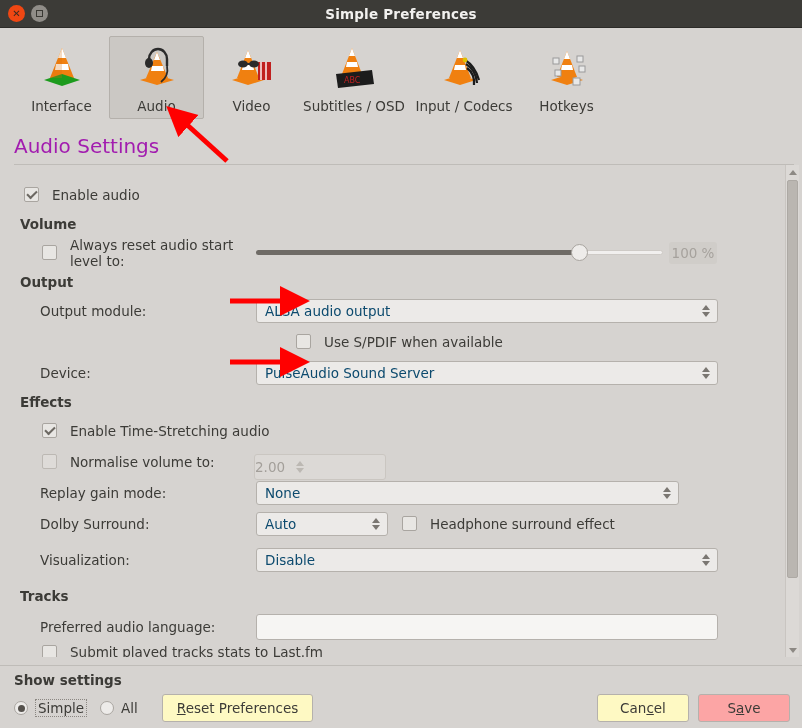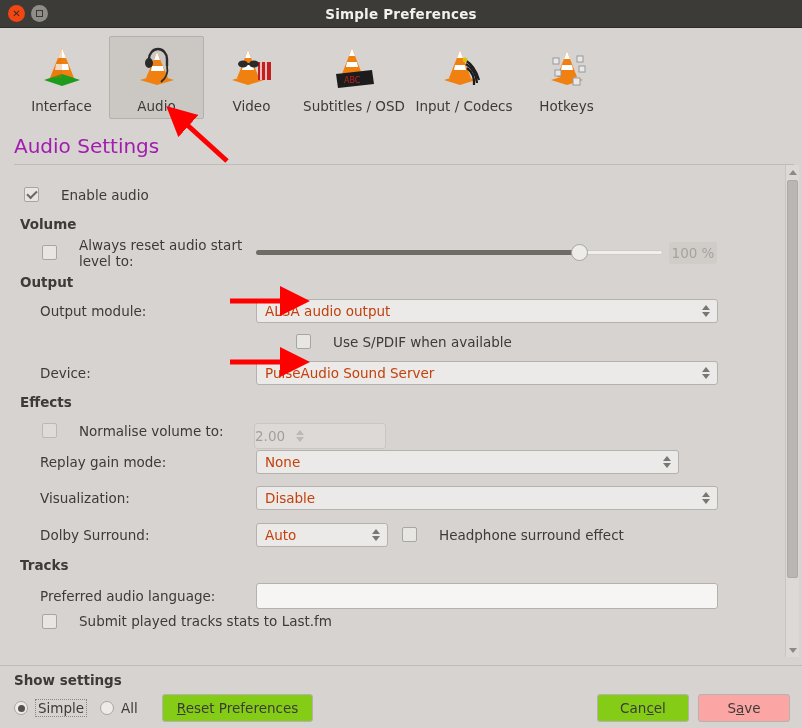--- a/index.html
+++ b/index.html
@@ -104,29 +104,29 @@
     display: inline-flex; align-items: center; justify-content: center;
     position: relative; flex: 0 0 15px;
   }
   .cb.checked::after {
     content: "";
     width: 8px; height: 4px;
     border-left: 2px solid #6c6862; border-bottom: 2px solid #6c6862;
     transform: rotate(-45deg) translate(1px,-1px);
   }
   .cb.dim { background: #dedbd8; border-color: #bcb8b3; }
-  .cbrow { display: flex; align-items: center; gap: 22px; }
+  .cbrow { display: flex; align-items: center; gap: 13px; }
 
   
   .combo {
     height: 24px; background: #eceae8;
     border: 1px solid #b5b1ac; border-radius: 3px;
     display: flex; align-items: center;
     padding: 0 2px 0 8px;
-    font-size: 13.5px; color: #c2410c;
+    font-size: 13.5px; color: #0c4a6e;
     position: relative;
   }
   .combo .val { flex: 1 1 auto; white-space: nowrap; overflow: hidden; }
   .spin {
     width: 13px; display: flex; flex-direction: column;
     align-items: center; justify-content: center; gap: 2px;
     flex: 0 0 13px; margin-right: 3px;
   }
   .spin i {
     display: block; width: 0; height: 0;
@@ -188,21 +188,21 @@
   .radio {
     width: 14px; height: 14px; border-radius: 50%;
     border: 1px solid #a9a5a0; background: #edebe9;
     display: inline-flex; align-items: center; justify-content: center;
     flex: 0 0 14px;
   }
   .radio.on::after { content:""; width: 7px; height: 7px; border-radius:50%; background:#55514c; }
   .radio-lbl { font-size: 13.5px; color: #3c3b37; margin-left: 7px; }
   .radio-lbl.focus { border: 1px dotted #8b8782; padding: 0 2px; }
   .btn {
-    background: #84cc16; border: 1px solid #b5b1ac; border-radius: 3px;
+    background: #fef9c3; border: 1px solid #b5b1ac; border-radius: 3px;
     font-size: 13.5px; color: #3c3b37;
     display: flex; align-items: center; justify-content: center;
     height: 28px; padding: 0 14px;
   }
   .btn.strong { background: #fca5a5; }
   .u { text-decoration: underline; }
 
   
   .ann { position: absolute; pointer-events: none; z-index: 40; }
 </style>
@@ -370,20 +370,26 @@
           <span class="val">PulseAudio Sound Server</span>
           <span class="spin">
               <i class="up"></i>
               <i class="dn"></i>
             </span>
         </div>
       </div>
 
       <div class="grp-hdr">Effects</div>
 
+      <div class="row">
+        <div class="cbrow" style="padding-left:42px;">
+          <span class="cb checked"></span>
+          <span class="lbl-txt">Enable Time-Stretching audio</span>
+        </div>
+      </div>
 
       <div class="row">
         <div class="cbrow" style="padding-left:42px; width:254px;">
           <span class="cb dim"></span>
           <span class="lbl-txt">Normalise volume to:</span>
         </div>
         <div class="spinbox" style="width:132px;">
           <span>2.00</span>
           <span class="spin dim" style="margin-left:8px;">
               <i class="up"></i>
@@ -393,46 +399,46 @@
       </div>
 
       <div class="row">
         <div class="field-label">Replay gain mode:</div>
         <div class="combo" style="width:423px;">
           <span class="val">None</span>
           <span class="spin">
               <i class="up"></i>
               <i class="dn"></i>
             </span>
+        </div>
+      </div>
+
+      <div class="row">
+        <div class="field-label">Dolby Surround:</div>
+        <div class="combo" style="width:132px;">
+          <span class="val">Auto</span>
+          <span class="spin">
+              <i class="up"></i>
+              <i class="dn"></i>
+            </span>
+        </div>
+        <div class="cbrow" style="margin-left:14px;">
+          <span class="cb"></span>
+          <span class="lbl-txt">Headphone surround effect</span>
         </div>
       </div>
 
       <div class="row" style="height:42px;">
         <div class="field-label">Visualization:</div>
         <div class="combo" style="width:462px;">
           <span class="val">Disable</span>
           <span class="spin">
               <i class="up"></i>
               <i class="dn"></i>
             </span>
-        </div>
-      </div>
-
-      <div class="row">
-        <div class="field-label">Dolby Surround:</div>
-        <div class="combo" style="width:132px;">
-          <span class="val">Auto</span>
-          <span class="spin">
-              <i class="up"></i>
-              <i class="dn"></i>
-            </span>
-        </div>
-        <div class="cbrow" style="margin-left:14px;">
-          <span class="cb"></span>
-          <span class="lbl-txt">Headphone surround effect</span>
         </div>
       </div>
 
       <div class="grp-hdr" style="height:30px;">Tracks</div>
 
       <div class="row">
         <div class="field-label">Preferred audio language:</div>
         <div class="entry" style="width:462px;" title=""></div>
       </div>
 

